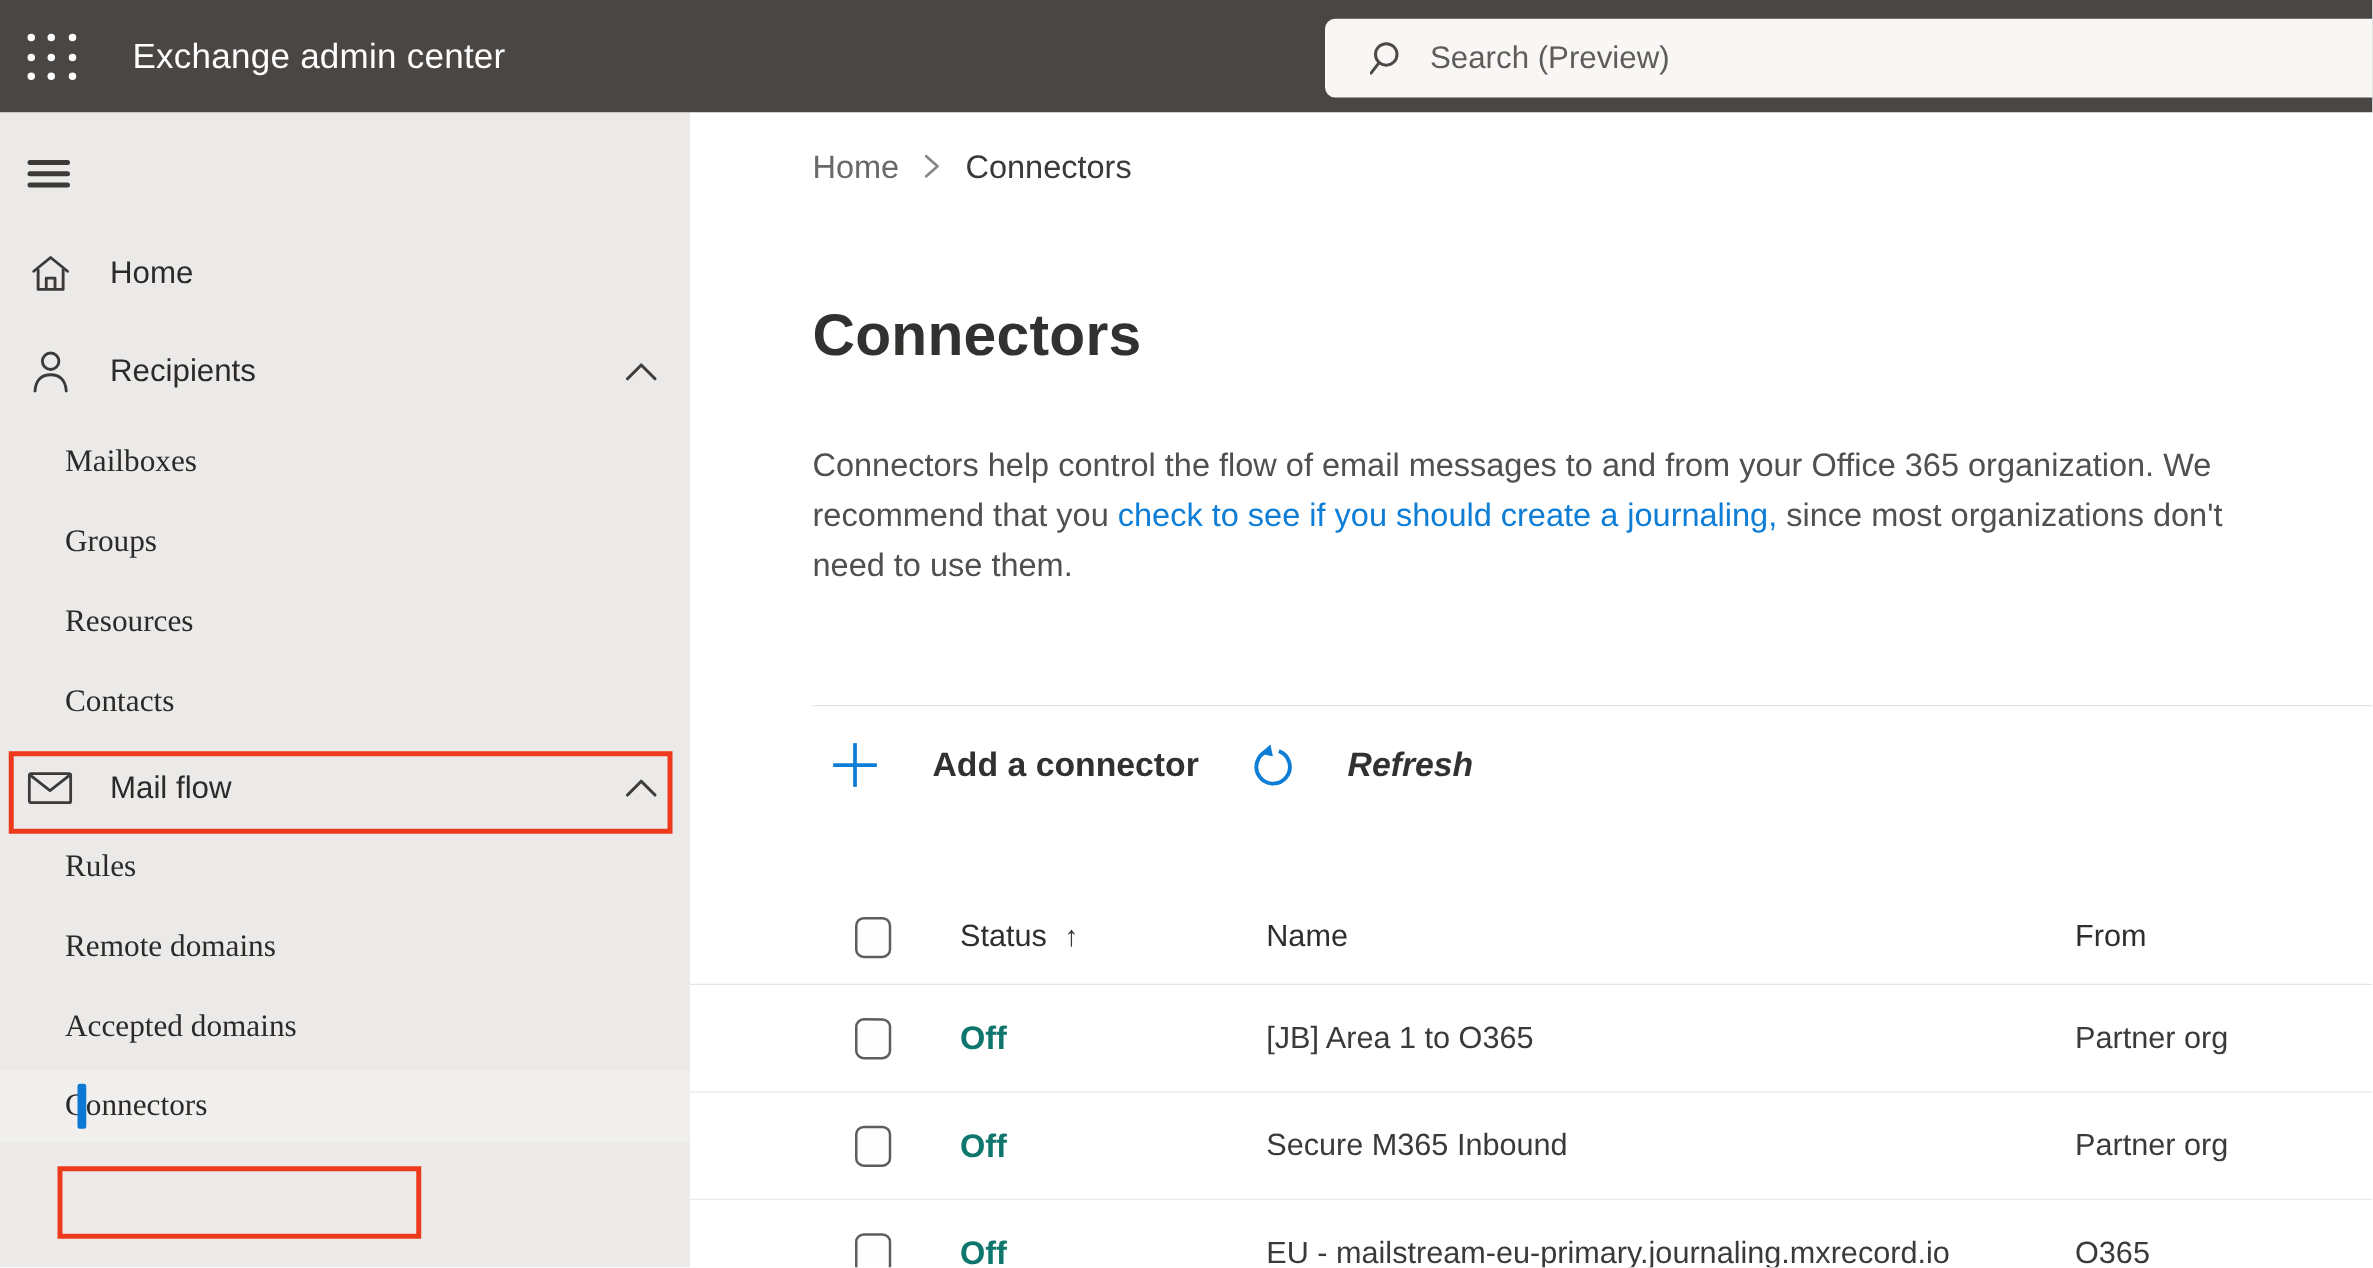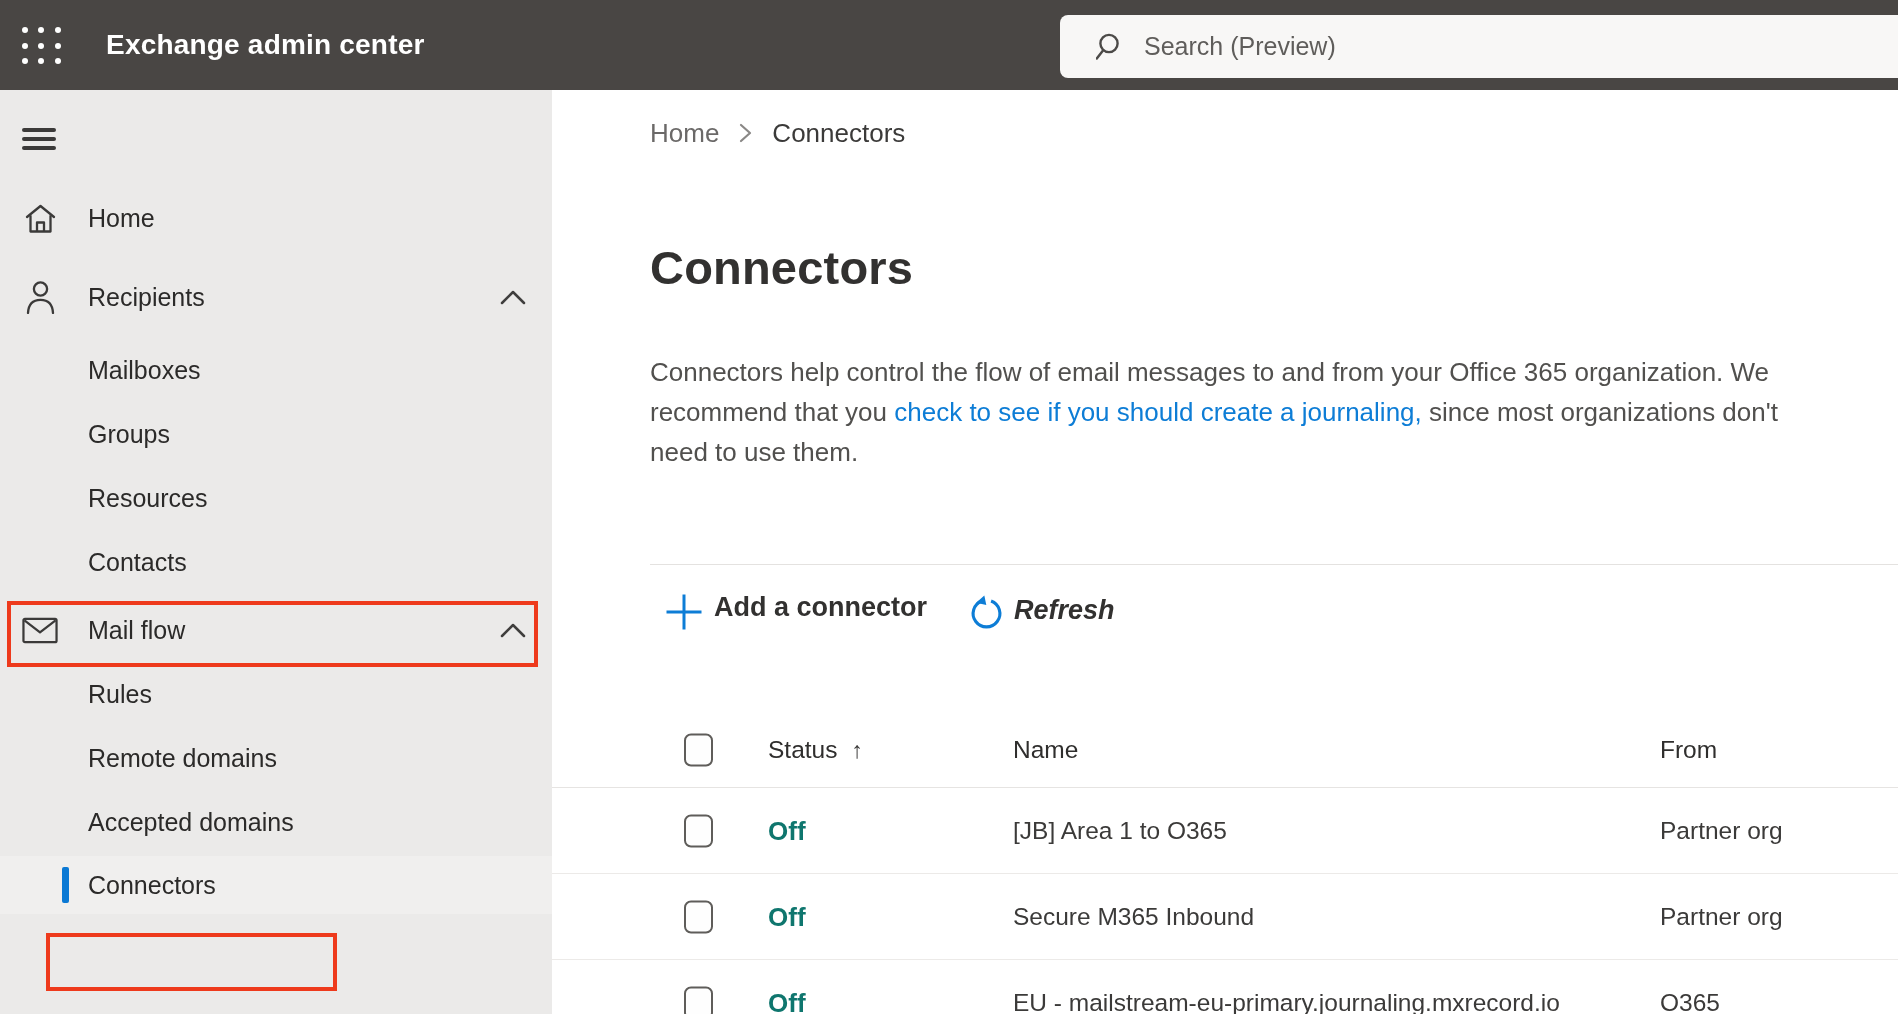--- a/index.html
+++ b/index.html
@@ -6,37 +6,37 @@
   html,body { width:1898px; height:1014px; overflow:hidden; background:#fff;
               font-family:"Liberation Sans","DejaVu Sans",sans-serif; }
   #root { position:relative; width:1898px; height:1014px; }
 
   
   .topbar { position:absolute; left:0; top:0; width:1898px; height:90px; background:#494644; }
   .waffle { position:absolute; left:22px; top:27px; width:40px; height:38px;
             display:grid; grid-template-columns:repeat(3,1fr); gap:9px; cursor:pointer; }
   .waffle span { width:6px; height:6px; border-radius:50%; background:#fff; }
   .app-title { position:absolute; left:106px; top:0; height:90px; line-height:90px;
-               color:#fff; font-size:28px; font-weight:700; letter-spacing:.2px; }
+               color:#fff; font-size:28px; font-weight:400; letter-spacing:.2px; }
   .searchbox { position:absolute; left:1060px; top:15px; width:940px; height:63px;
                background:#f8f7f6; border-radius:8px 0 0 8px; display:flex; align-items:center; }
   .searchbox svg { margin-left:36px; flex:0 0 auto; }
   .searchbox input { margin-left:18px; flex:1; border:none; outline:none; background:transparent;
                      font-size:25px; color:#5f5d5b; font-family:inherit; }
   .searchbox input::placeholder { color:#5f5d5b; opacity:1; }
 
   
   .sidebar { position:absolute; left:0; top:90px; width:552px; height:924px; background:#ebeae9; }
   .hamburger { position:absolute; left:22px; top:38px; width:34px; height:22px; cursor:pointer; }
   .hamburger span { display:block; width:34px; height:3.5px; background:#3b3a39; border-radius:2px; margin-bottom:5.5px; }
   .nav { position:absolute; left:0; top:0; width:552px; }
   .nav-item { position:relative; height:64px; display:flex; align-items:center; cursor:pointer;
               font-size:25px; color:#2b2a29; }
   .nav-item .nicon { width:36px; margin-left:22px; margin-right:30px; display:flex; align-items:center; justify-content:center; }
-  .nav-item.sub { padding-left:88px; }
+  .nav-item.sub { padding-left:52px;font-family:Liberation Serif, serif; }
   .nav-item .chev { margin-left:auto; margin-right:26px; display:flex; }
   .nav-item.selected { background:#f0efee; }
   .sel-indicator { position:absolute; left:62px; top:11px; width:7px; height:36px; border-radius:2px; background:#0b79d4; }
   
   .annot { position:absolute; border:4px solid #ee3a1c; pointer-events:none; z-index:5; }
   .annot.mailflow { left:7px; top:511px; width:531px; height:66px; }
   .annot.connectors { left:46px; top:843px; width:291px; height:58px; }
 
   
   .main { position:absolute; left:552px; top:90px; width:1346px; height:924px; background:#fff; overflow:hidden; }
@@ -44,21 +44,21 @@
   .breadcrumb .bc-home { color:#6b6968; cursor:pointer; }
   .breadcrumb .bc-sep { margin:0 20px; display:flex; }
   .breadcrumb .bc-current { color:#3b3a39; }
   .page-title { position:absolute; left:98px; top:150px; font-size:47px; font-weight:700; color:#323130; letter-spacing:.2px; }
   .desc { position:absolute; left:98px; top:262px; font-size:26px; color:#51504e; line-height:40px; white-space:nowrap; }
   .desc a { color:#0d7dd6; text-decoration:none; cursor:pointer; }
 
   .divider { position:absolute; left:98px; right:0; top:474px; border-top:1px solid #e4e2e0; }
 
   .toolbar { position:absolute; left:112px; top:496px; height:52px; display:flex; align-items:center; }
-  .tool-btn { display:flex; cursor:pointer; }
+  .tool-btn { display:flex; align-items:center; cursor:pointer;gap:32px; }
   .tool-btn .tlabel { font-size:27px; font-weight:700; color:#323130; }
   .tool-btn.add .tlabel { margin-left:10px; }
   .tool-btn.refresh { margin-left:42px;font-style:italic; }
   .tool-btn.refresh .tlabel { margin-left:10px; }
 
   
   .thead { position:absolute; left:0; right:0; top:622px; height:76px; border-bottom:1px solid #e6e4e2; }
   .trow  { position:absolute; left:0; right:0; height:86px; border-bottom:1px solid #eceae8; cursor:pointer; }
   .trow.r0 { top:698px; } .trow.r1 { top:784px; } .trow.r2 { top:870px; border-bottom:none; }
   .cell { position:absolute; top:50%; transform:translateY(-50%); font-size:24.5px; color:#3b3a39; white-space:nowrap; }

